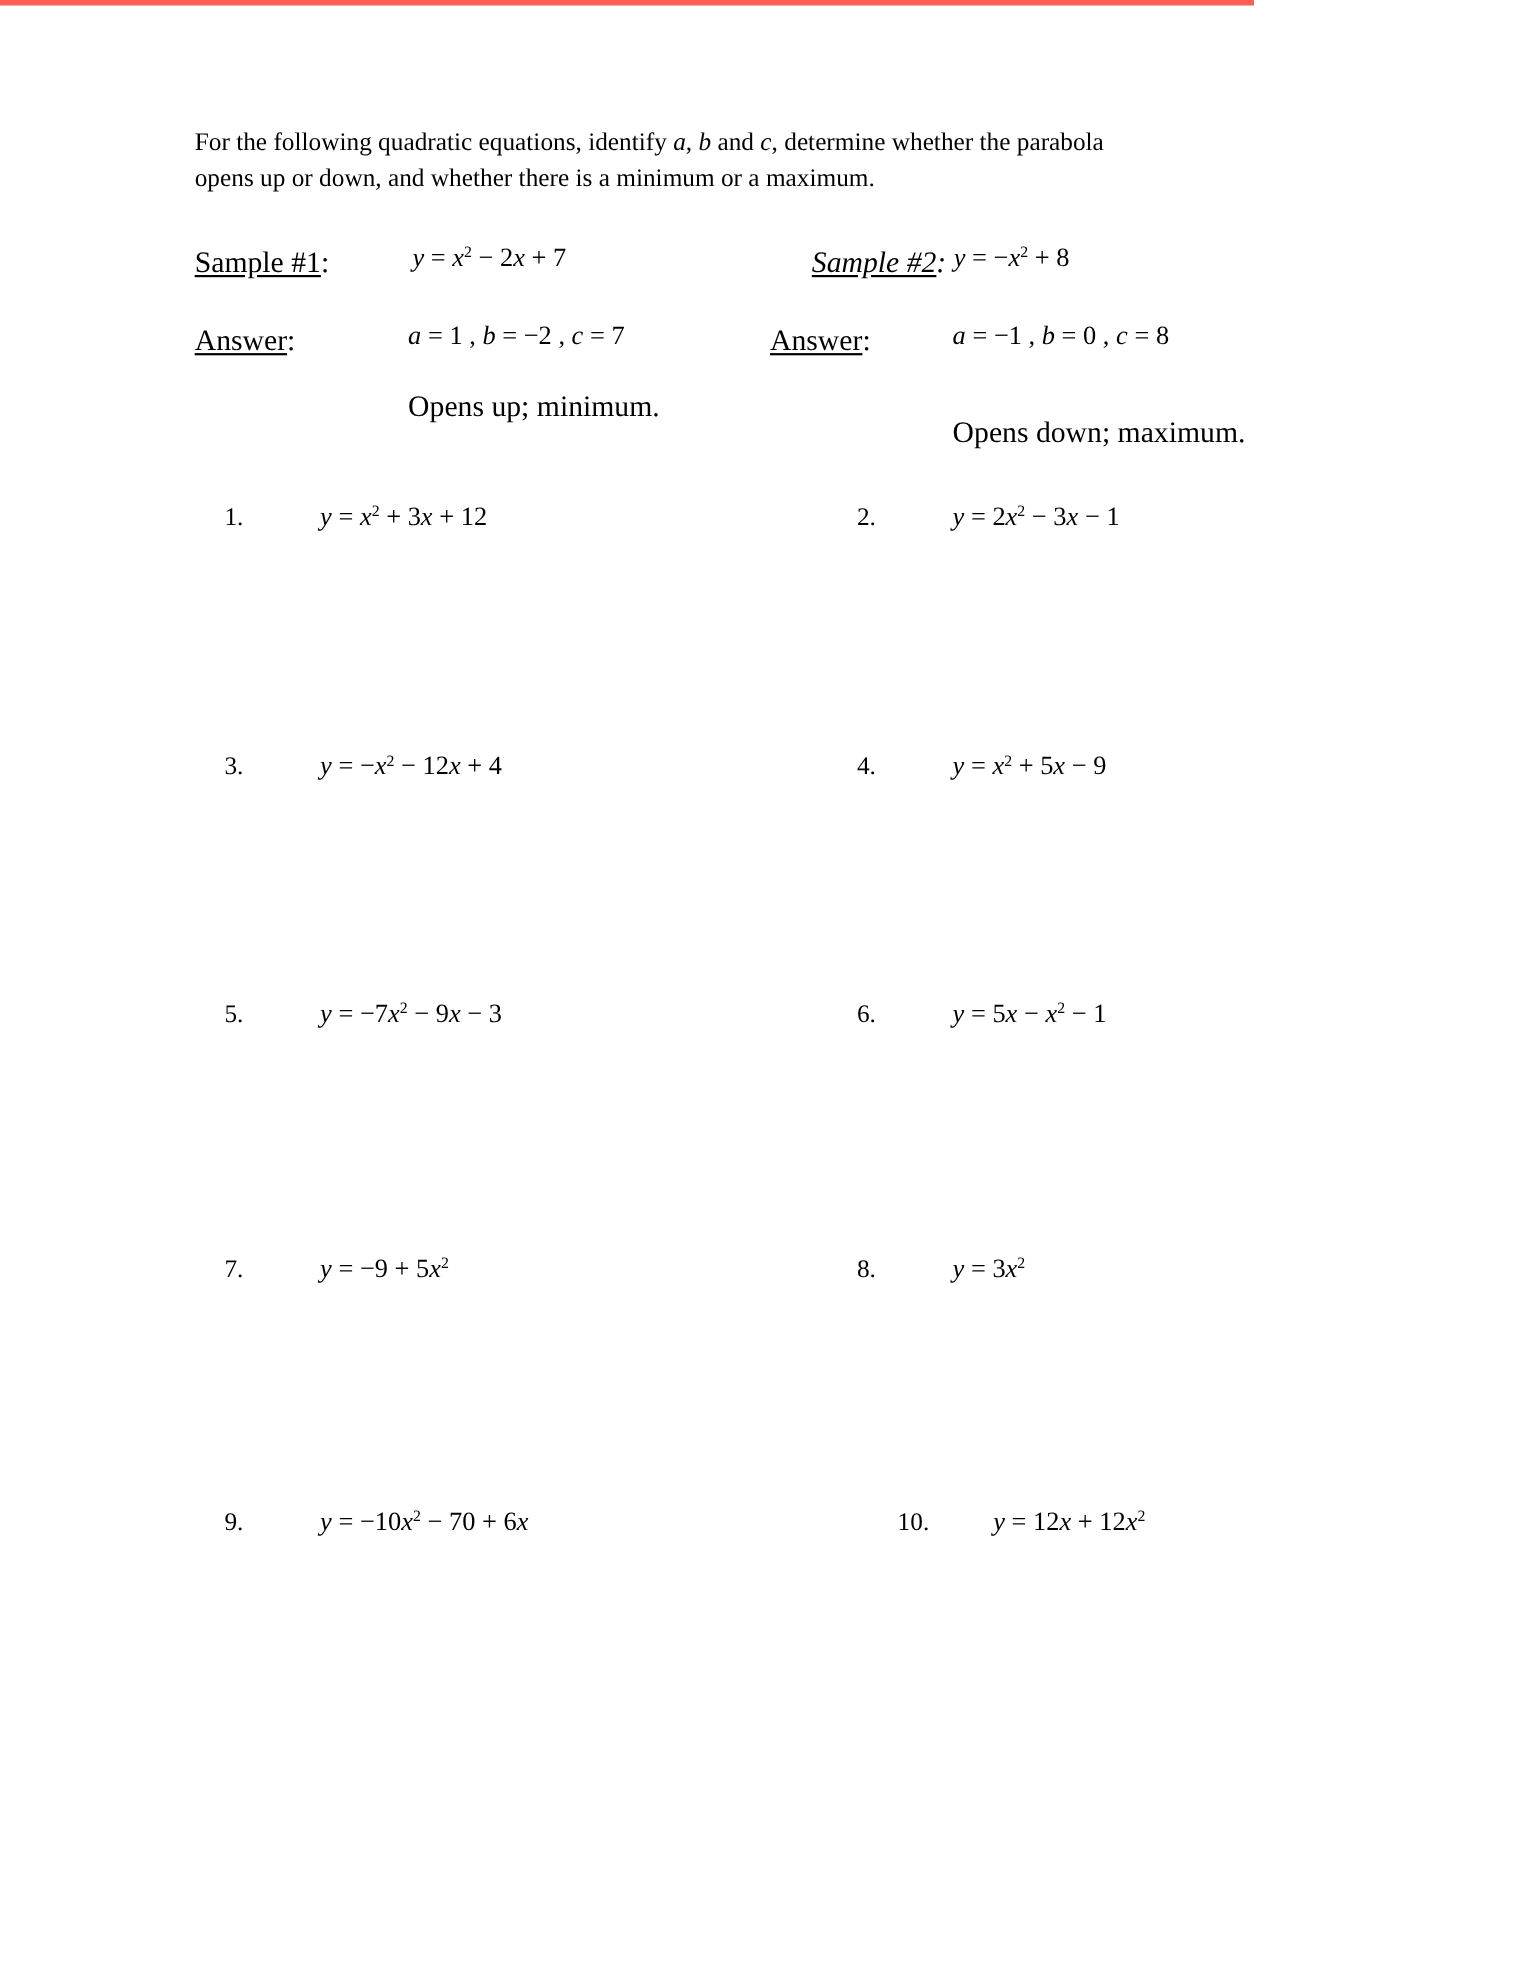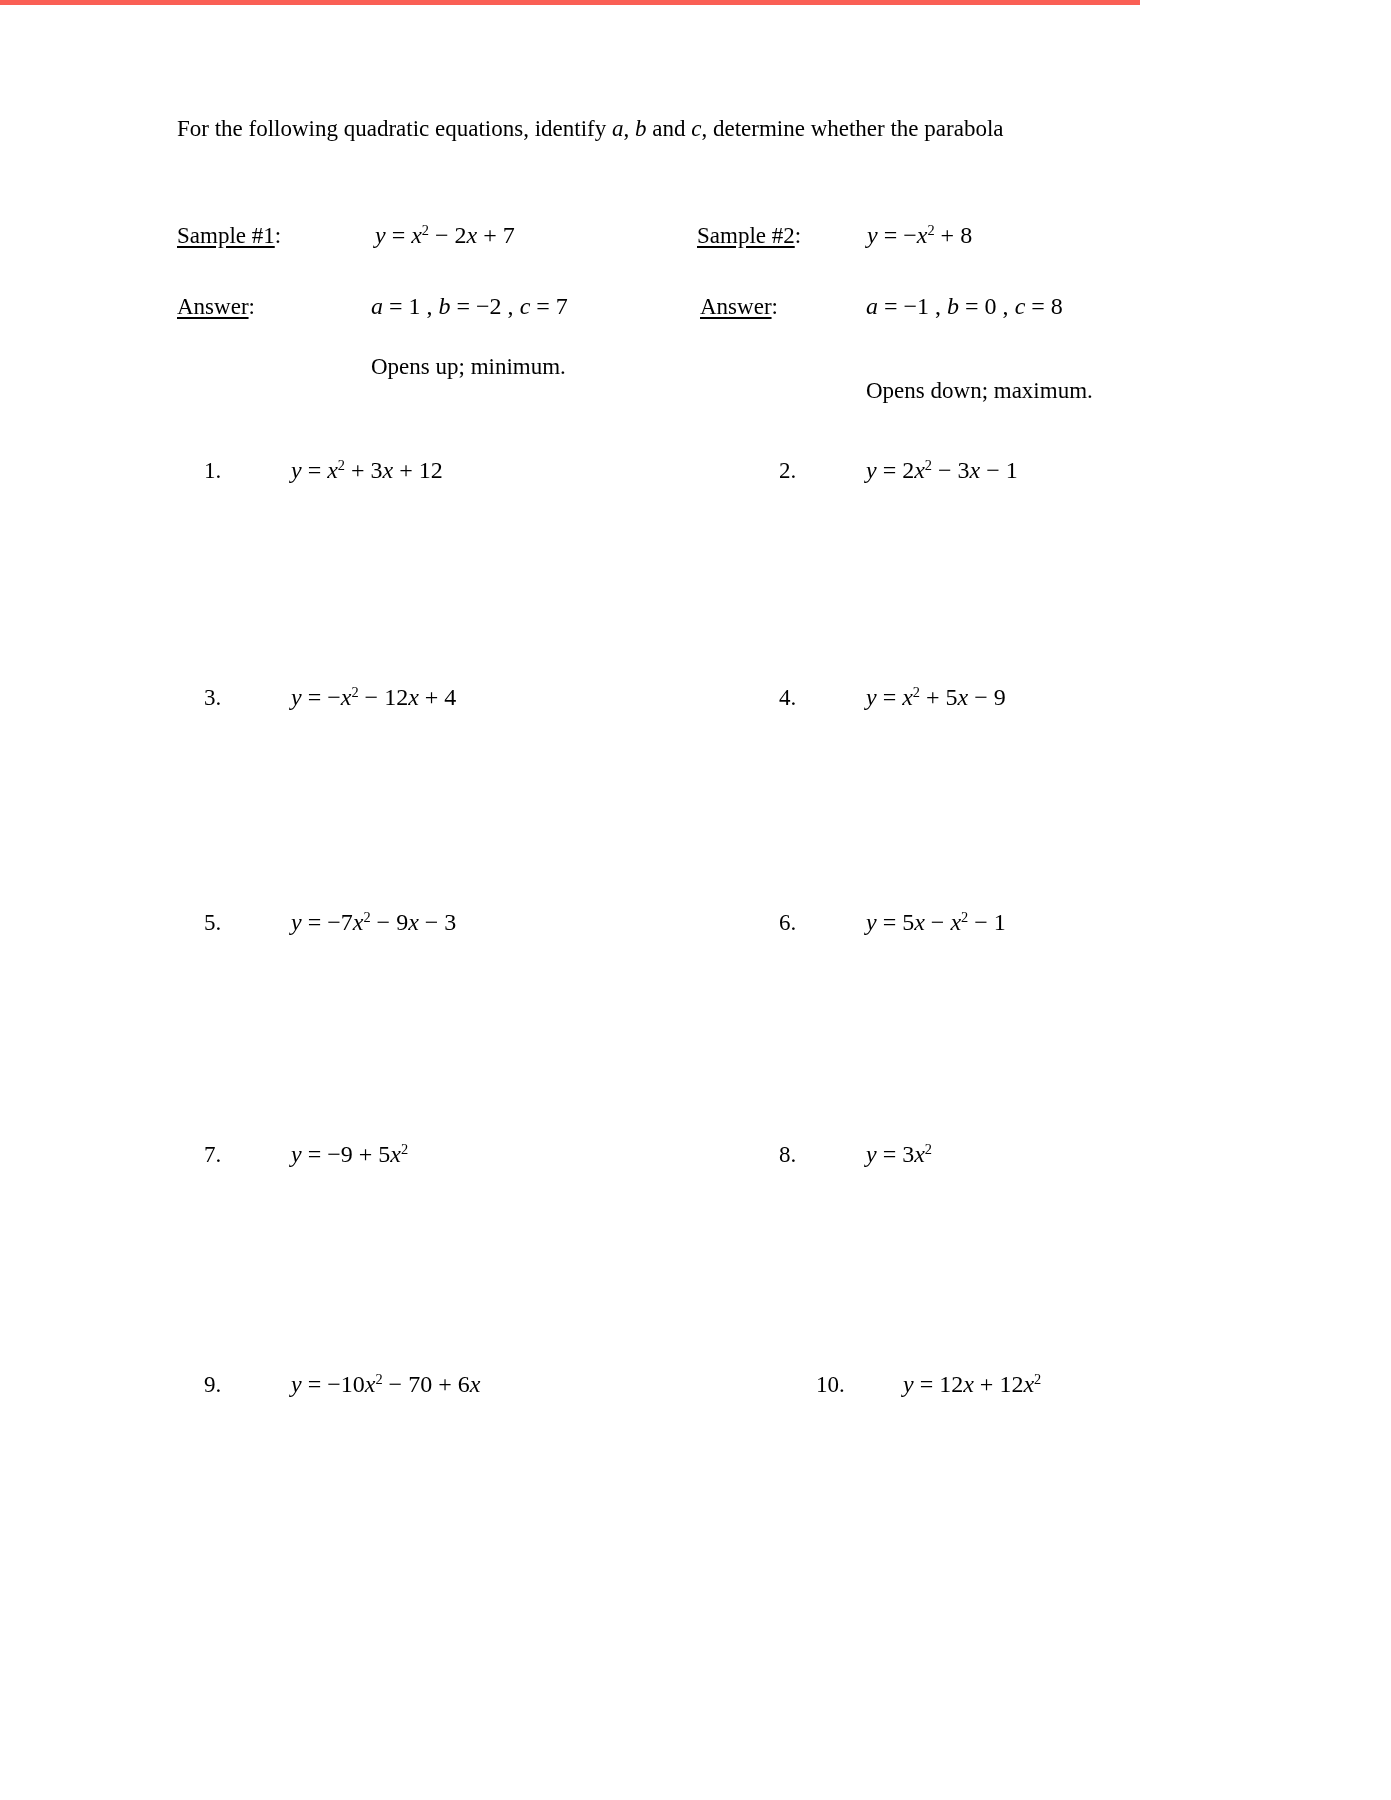--- a/index.html
+++ b/index.html
@@ -12,21 +12,21 @@
     color: #000000;
     font-family: "Liberation Serif", "DejaVu Serif", serif;
     overflow: hidden;
   }
   .top-bar {
     position: absolute;
     left: 0; top: 0;
     width: 100%; height: 5px;
   }
   .pos { position: absolute; white-space: nowrap; line-height: 1.3; }
-  .txt { font-size: 23px; }
+  .txt { font-size: 27px; }
   .instructions {
     position: absolute;
     left: 177px; top: 112px;
     width: 900px;
     font-size: 23px;
     line-height: 33px;
     white-space: normal;
   }
   .it { font-style: italic; }
   .ul { text-decoration: underline; text-underline-offset: 3px; }
@@ -48,28 +48,29 @@
 </style>
 </head>
 <body>
 
 <div class="page" style="background: rgb(255, 255, 255); color: rgb(0, 0, 0);">
 
   <div class="top-bar" style="background: rgb(250, 95, 85);"></div>
 
   <div class="instructions">
     <span>For the following quadratic equations, identify </span><span class="it">a</span><span>, </span><span class="it">b</span><span> and </span><span class="it">c</span><span>, determine whether the parabola</span><br>
+    <span>opens up or down, and whether there is a minimum or a maximum.</span>
   </div>
 
   <div class="pos txt" style="left:177px; top:221px;">
     <span class="ul">Sample #1</span><span>:</span>
   </div>
   <div class="pos math" style="left:375px; top:220px;"><i>y</i> = <i>x</i><sup>2</sup> − 2<i>x</i> + 7</div>
 
-  <div class="pos txt" style="left:697px; top:221px;">
+  <div class="pos txt" style="left:738px; top:221px;font-style:italic;">
     <span class="ul">Sample #2</span><span>:</span>
   </div>
   <div class="pos math" style="left:867px; top:220px;"><i>y</i> = −<i>x</i><sup>2</sup> + 8</div>
 
   <div class="pos txt" style="left:177px; top:292px;">
     <span class="ul">Answer</span><span>:</span>
   </div>
   <div class="pos math" style="left:371px; top:291px;text-align:right;"><i>a</i> = 1 , <i>b</i> = −2 , <i>c</i> = 7</div>
 
   <div class="pos txt" style="left:700px; top:292px;">

